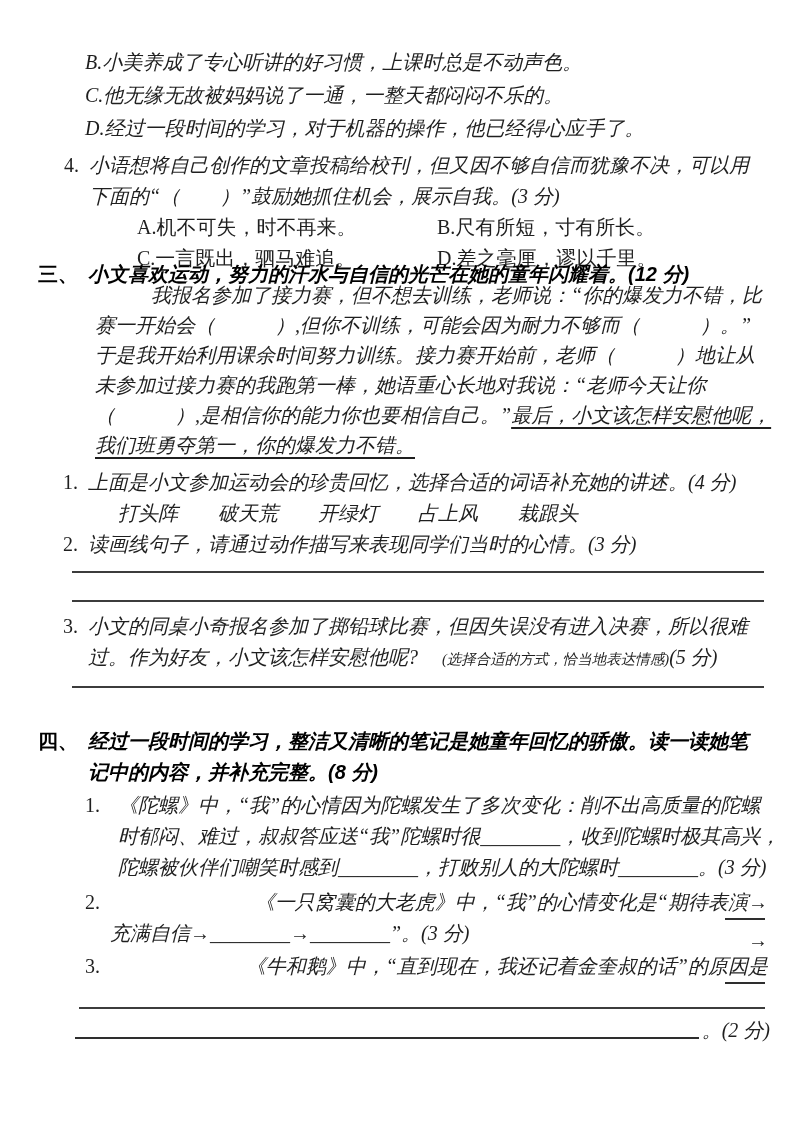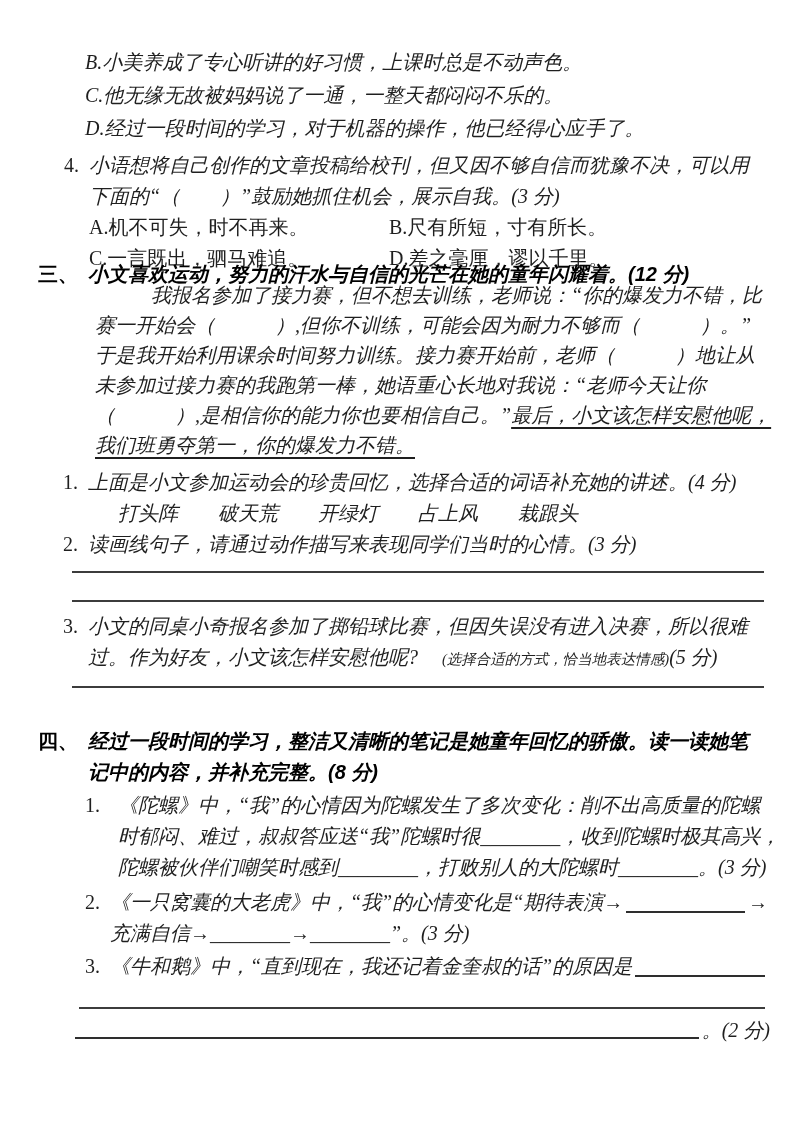--- a/index.html
+++ b/index.html
@@ -17,21 +17,21 @@
   .hang{display:flex;align-items:flex-start;}
   .num{flex:0 0 25px;white-space:nowrap;}
   .hdr{font-family:"Liberation Sans","DejaVu Sans",sans-serif;font-weight:700;color:#000;}
   .hdr .num{flex:0 0 50px;}
   .uline{text-decoration:underline;text-decoration-thickness:1.5px;text-underline-offset:5px;}
   .blankline{position:absolute;border-bottom:2px solid #3c3c3c;height:0;}
   .flexline{display:flex;align-items:flex-end;}
   .fillblank{flex:1 1 auto;border-bottom:2px solid #2e2e2e;align-self:flex-end;margin:0 3px 5px 3px;min-width:40px;}
   .small{font-size:14.5px;margin-left:24px;}
   .optrow{display:flex;white-space:nowrap;}
-  .optrow .col1{flex:0 0 300px;}
+  .optrow .col1{flex:0 0 300px;margin-left:48px;}
   .lh33{line-height:33px;}
   .lh31{line-height:31px;}
   .lh30{line-height:30px;}
   .indent1{padding-left:56px;}
 </style>
 </head>
 <body>
 
 <div class="page">
 
@@ -111,33 +111,33 @@
     <div style="width:658px;margin-left:8px;">
       <div class="ln">《陀螺》中，“我”的心情因为陀螺发生了多次变化：削不出高质量的陀螺</div>
       <div class="ln">时郁闷、难过，叔叔答应送“我”陀螺时很________，收到陀螺时极其高兴，</div>
       <div class="ln">陀螺被伙伴们嘲笑时感到________，打败别人的大陀螺时________。(3 分)</div>
     </div>
   </div>
 
   <div class="abs lh31 hang" style="top:887px;left:85px;width:683px;">
     <span class="num">2.</span>
     <div style="width:658px;">
-      <div class="flexline" style="height:31px;">
+      <div class="flexline" style="height:31px;flex-direction:column;">
         <span class="ln">《一只窝囊的大老虎》中，“我”的心情变化是“期待表演→</span>
         <span class="fillblank"></span>
         <span>→</span>
       </div>
       <div class="ln">充满自信→________→________”。(3 分)</div>
     </div>
   </div>
 
   <div class="abs lh31 hang" style="top:951px;left:85px;width:683px;">
     <span class="num">3.</span>
     <div style="width:658px;">
-      <div class="flexline" style="height:31px;">
+      <div class="flexline" style="height:31px;flex-direction:column;">
         <span class="ln">《牛和鹅》中，“直到现在，我还记着金奎叔的话”的原因是</span>
         <span class="fillblank"></span>
       </div>
     </div>
   </div>
 
   <div class="blankline" style="top:1007px;left:79px;width:686px;"></div>
 
   <div class="abs flexline" style="top:1013px;left:72px;width:698px;height:31px;">
     <span class="fillblank"></span>

